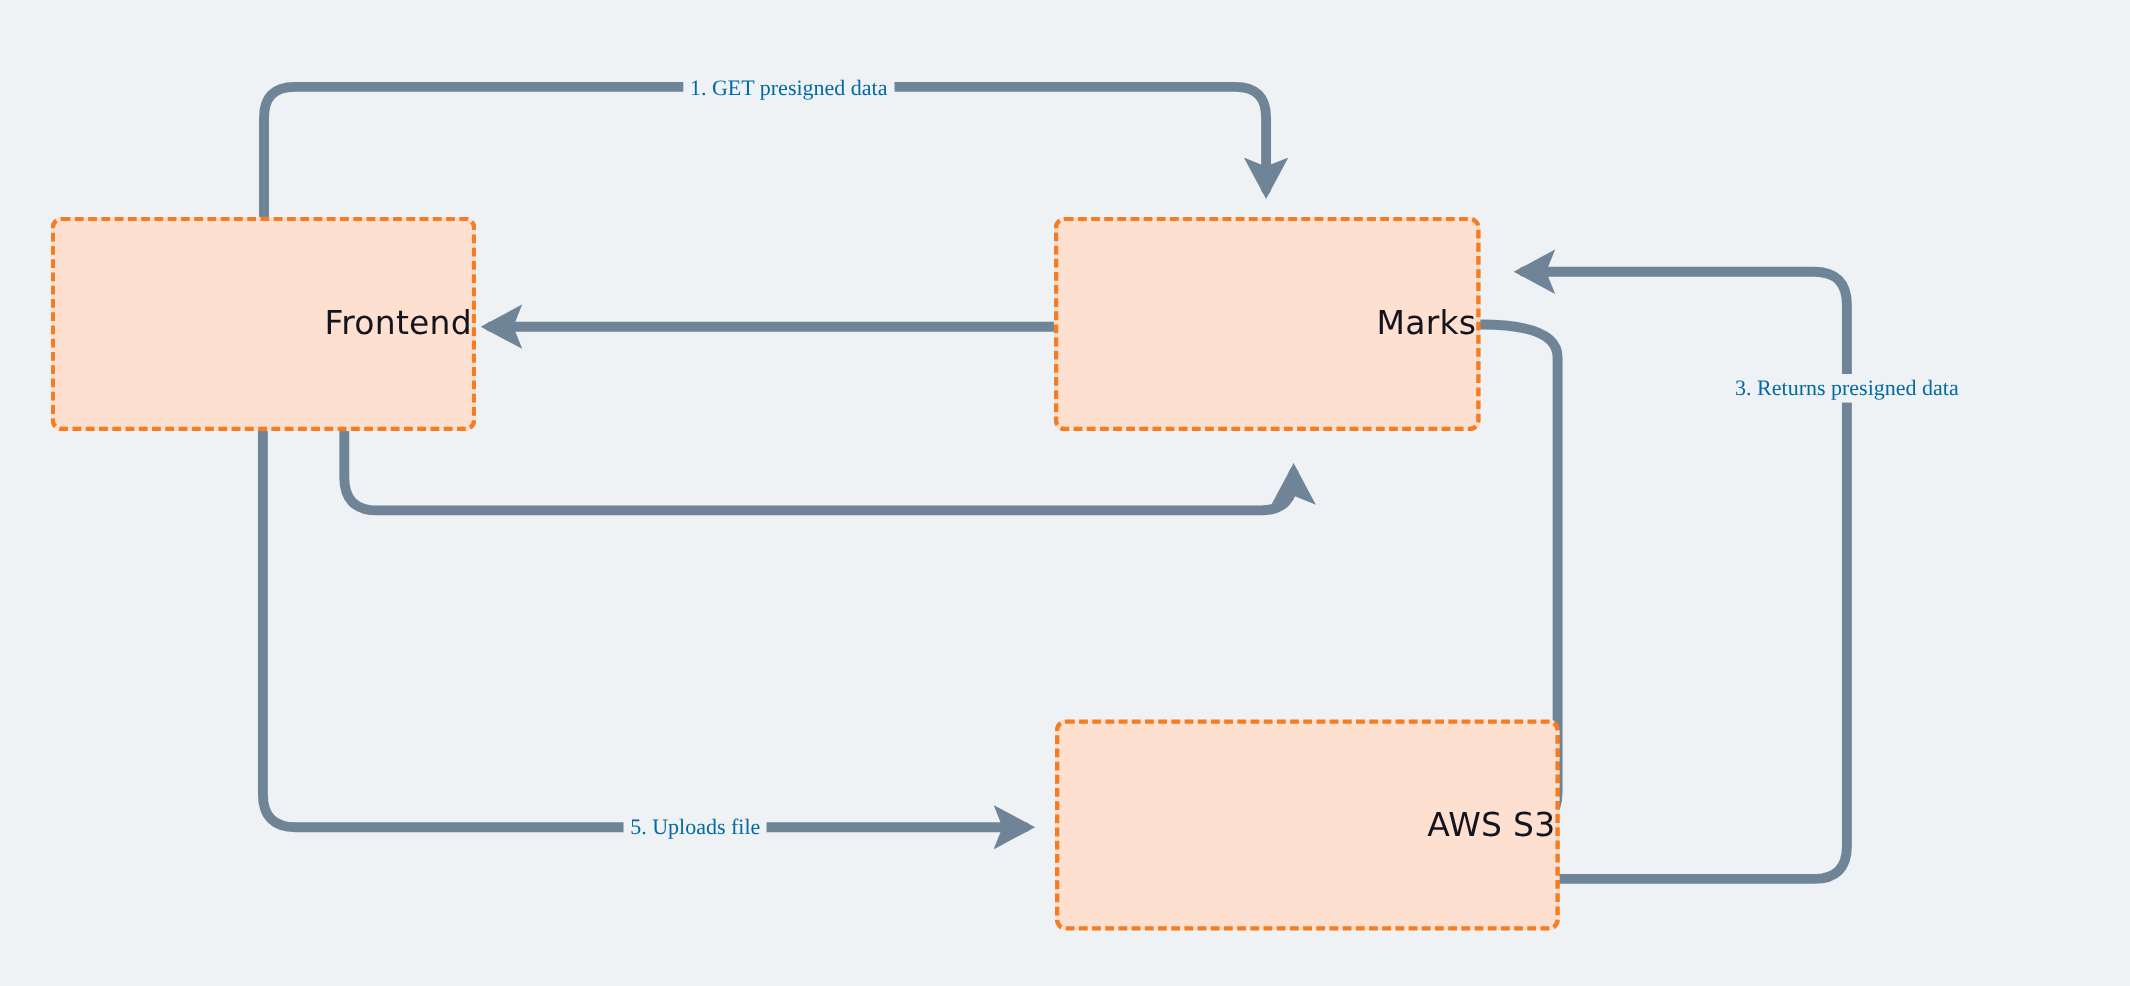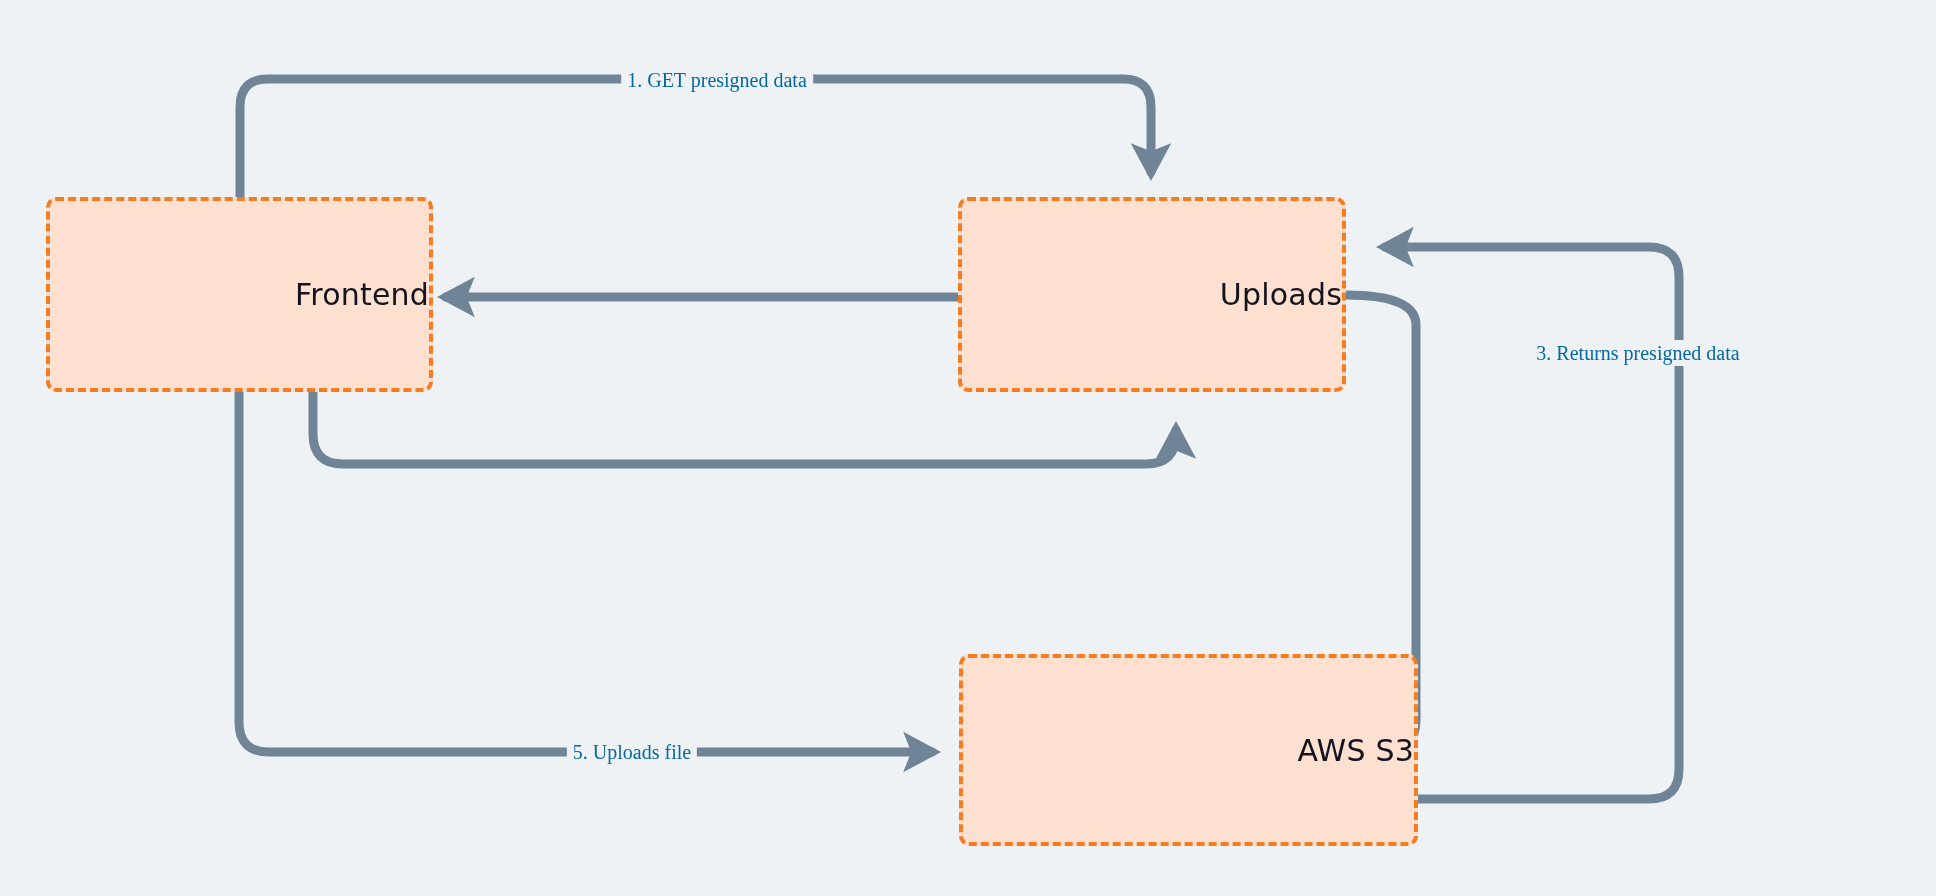--- a/index.html
+++ b/index.html
@@ -76,29 +76,29 @@
     <path d="M239,392 L239,722 Q239,752 269,752 L932,752" fill="none" stroke="#6f8496" stroke-width="9" stroke-linecap="round" marker-end="url(#arrowhead)"></path>
 
     <path d="M313,392 L313,434 Q313,464 343,464 L1146,464 Q1176,464 1176,434 L1176,430" fill="none" stroke="#6f8496" stroke-width="9" stroke-linecap="round" marker-end="url(#arrowhead)"></path>
   </svg>
 
   <div class="node-box" style="left:46px; top:197px; width:387px; height:195px;">
     <span class="node-label">Frontend</span>
   </div>
 
   <div class="node-box" style="left:958px; top:197px; width:388px; height:195px;">
-    <span class="node-label">Uploads</span>
+    <span class="node-label">Marks</span>
   </div>
 
   <div class="node-box" style="left:959px; top:654px; width:459px; height:192px;">
     <span class="node-label">AWS S3</span>
   </div>
 
   <div class="edge-label" style="left:717px; top:80px;">1. GET presigned data</div>
 
 
-  <div class="edge-label" style="left:1638px; top:353px;">3. Returns presigned data</div>
+  <div class="edge-label" style="left:1679px; top:353px;">3. Returns presigned data</div>
 
 
   <div class="edge-label" style="left:632px; top:752px;">5. Uploads file</div>
 
 
 </div>
 
 </body></html>

